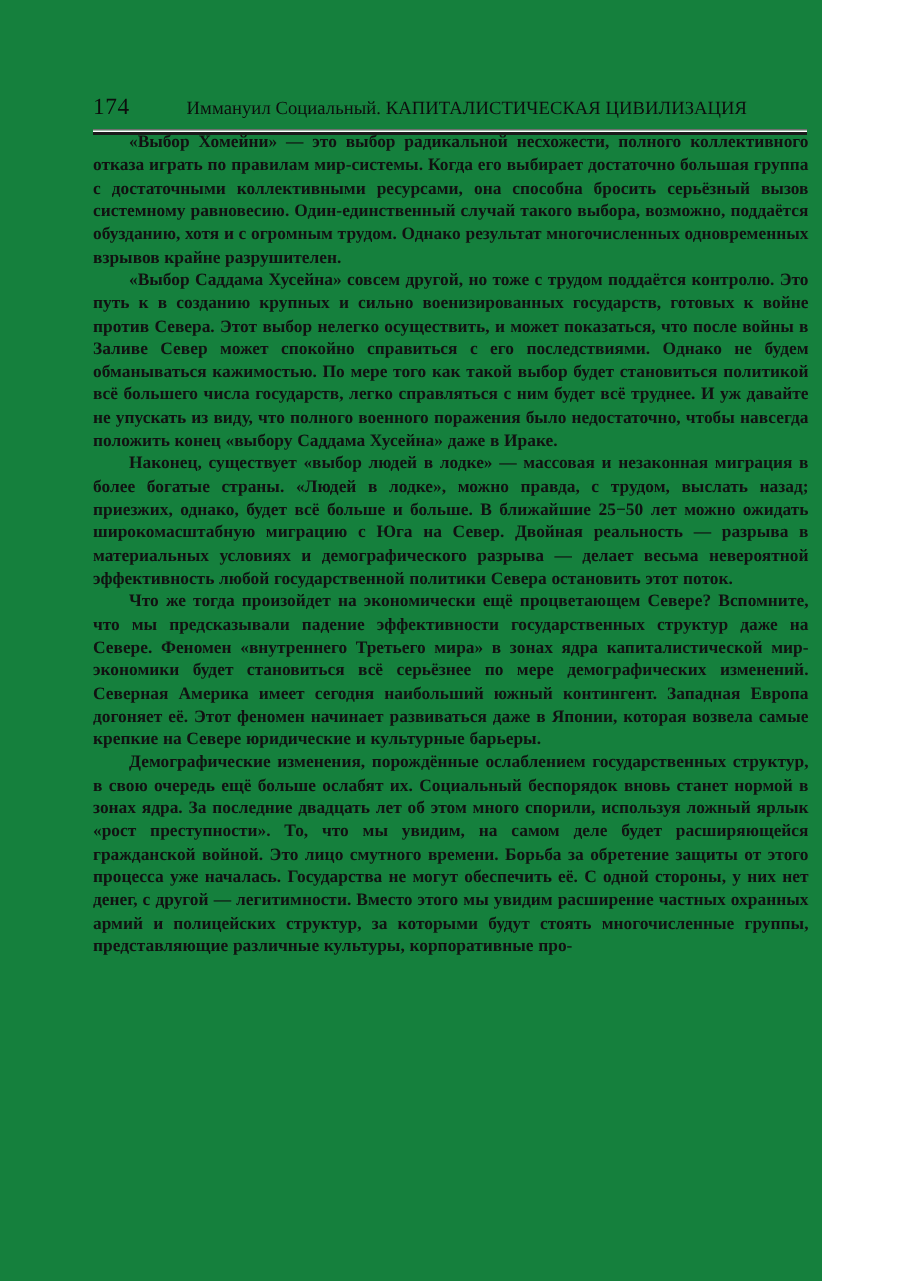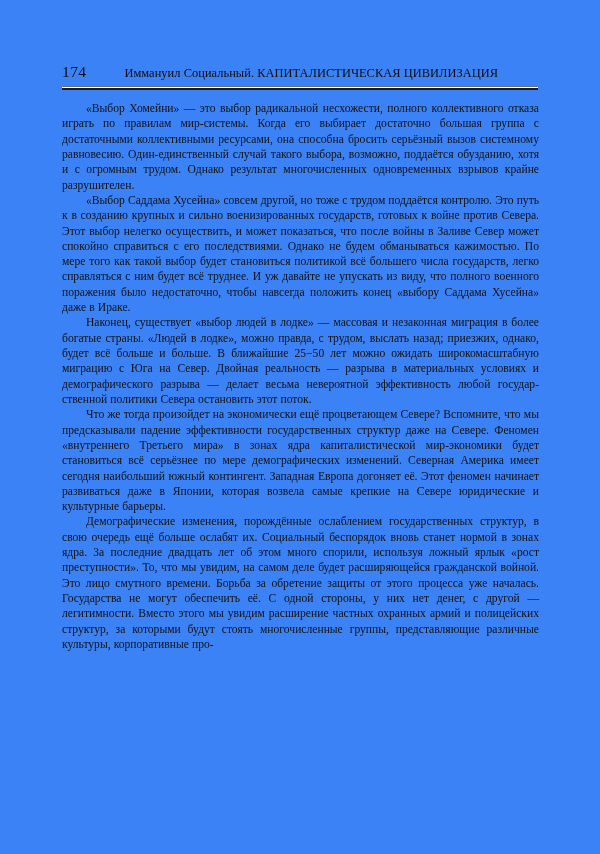--- a/index.html
+++ b/index.html
@@ -13,23 +13,23 @@
     position: relative;
     font-family: "Liberation Serif", "DejaVu Serif", serif;
     color: #111111;
     overflow: hidden;
   }
 
   .page {
     position: absolute;
     left: 0;
     top: 0;
-    width: 600px;
+    width: 548px;
     height: 854px;
-    background: #3b82f6;
+    background: #15803d;
   }
 
   
   .header {
     position: absolute;
     left: 62px;
     top: 63px;
     width: 476px;
     height: 22px;
     display: flex;
@@ -74,22 +74,23 @@
   .rule-thick {
     height: 2px;
     background: #1a1a1a;
     width: 100%;
   }
 
   
   .column {
     position: absolute;
     left: 62px;
-    top: 101px;
+    top: 87px;
     width: 477px;
+    font-weight: bold;
   }
   p.para {
     margin: 0;
     text-indent: 24px;
     text-align: justify;
     font-size: 11.6px;
     line-height: 15.32px;
     color: #111111;
     hyphens: manual;
     word-spacing: 0.02em;

